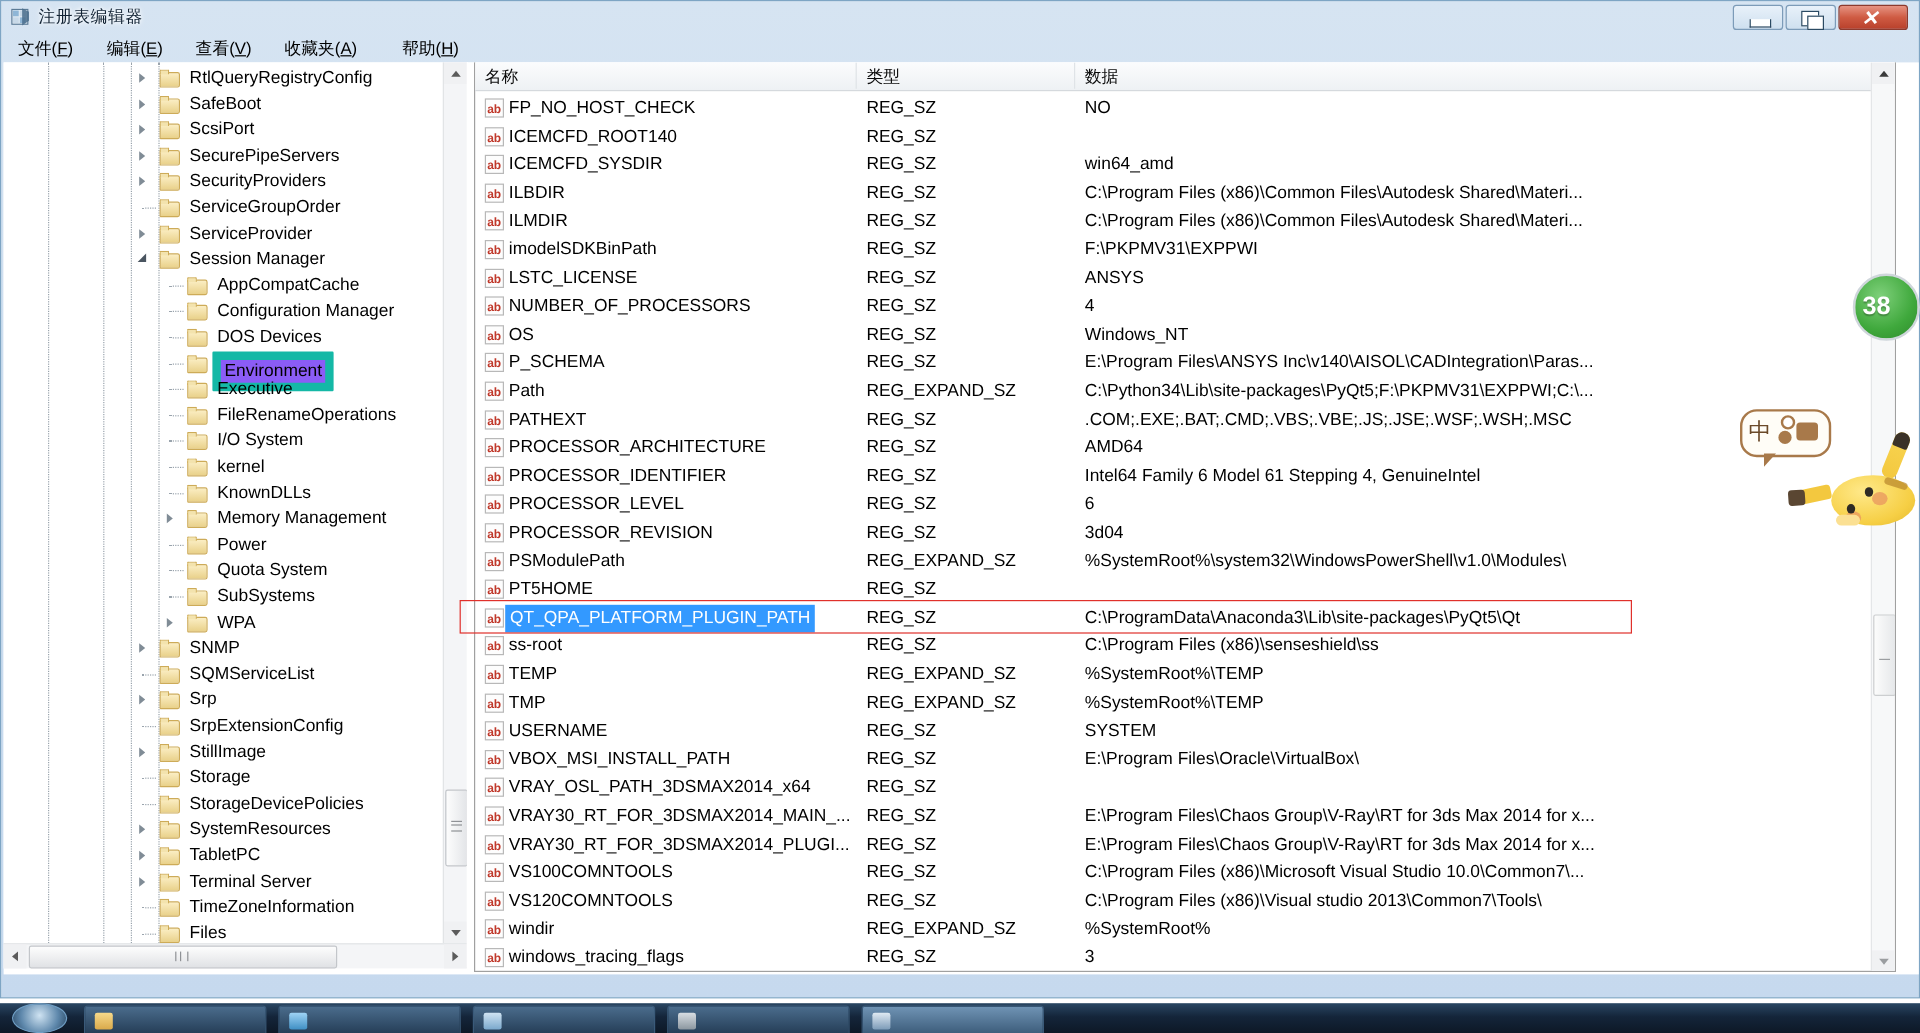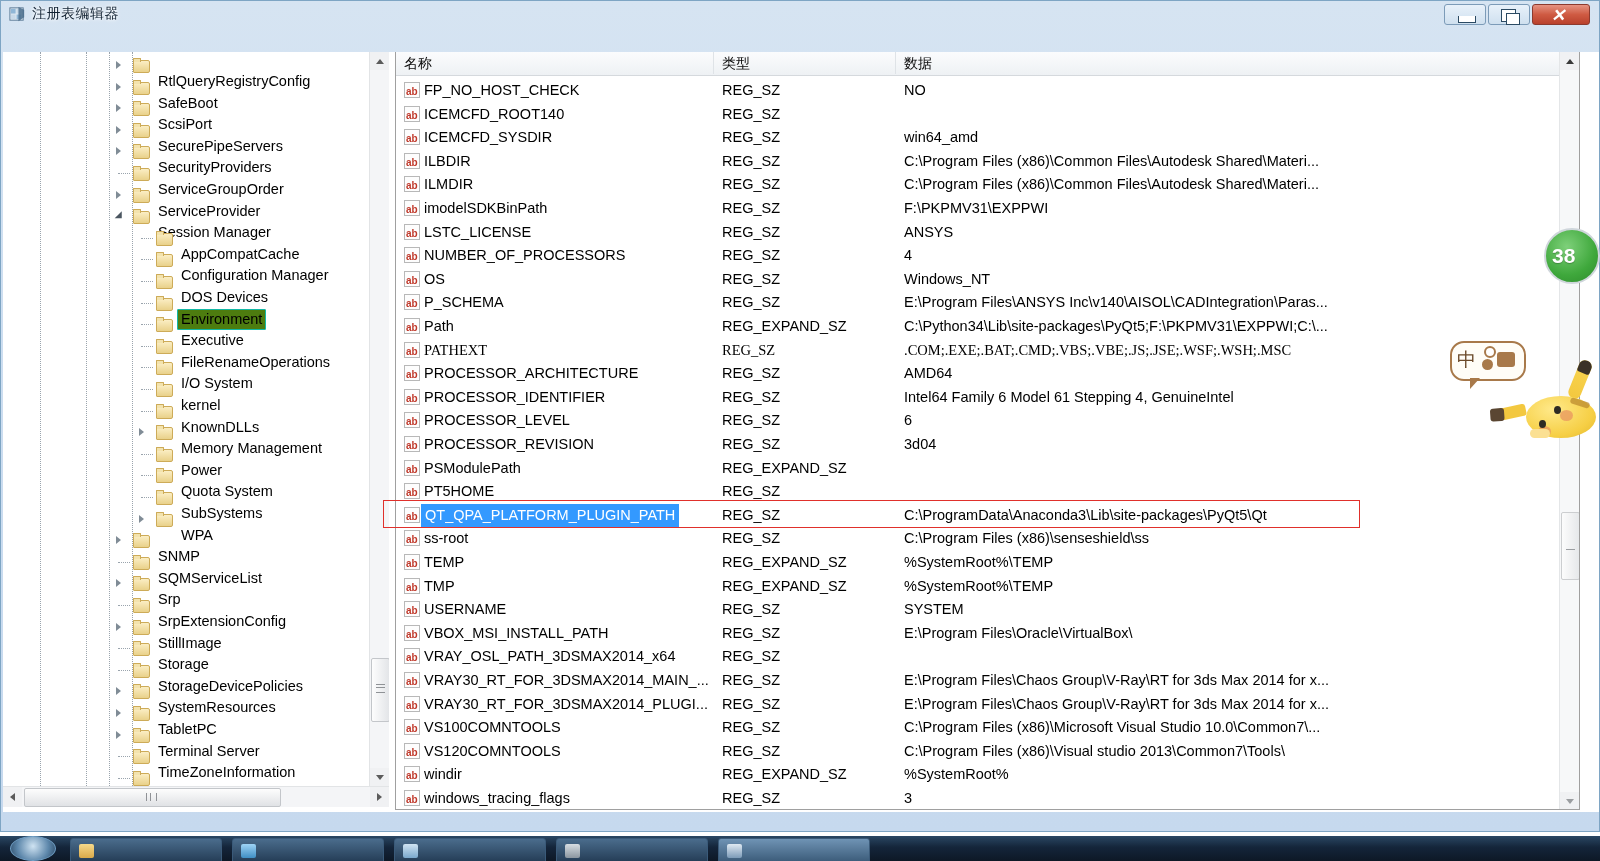--- a/index.html
+++ b/index.html
@@ -36,22 +36,22 @@
   #menubar{position:absolute;left:0;top:27px;width:1600px;height:24px;}
   .menu-item{position:absolute;top:2px;height:20px;line-height:20px;padding:0 6px;
       font-size:14px;color:#000;cursor:default;}
   .menu-item u{text-decoration:underline;}
   
   #client{position:absolute;left:2px;top:51px;width:1596px;height:760px;background:#fff;}
   
   #tree-pane{position:absolute;left:0;top:0;width:386px;height:734px;
       background:#fff;border-right:1px solid #fff;overflow:hidden;}
   .tnode{position:absolute;height:21px;line-height:21px;white-space:nowrap;font-size:14.5px;}
-  .tnode .tlabel{position:absolute;top:16px;left:26px;}
-  .tnode.sel .tlabel{background:#4d7c0f;border:1px solid #14b8a6;
+  .tnode .tlabel{position:absolute;top:0;left:26px;}
+  .tnode.sel .tlabel{background:#8b5cf6;border:7px solid #14b8a6;
       padding:0 3px;margin-left:-4px;line-height:19px;height:19px;border-radius:1px;text-align:right;}
   .folder{position:absolute;left:0;top:3px;width:18px;height:15px;}
   .folder b{position:absolute;left:1px;top:2px;width:15px;height:11px;
       background:linear-gradient(to bottom,#fbeec4,#e9d18a);
       border:1px solid #cdab58;border-radius:1px 2px 2px 1px;display:block;}
   .folder b:before{content:"";position:absolute;left:-1px;top:-3px;width:6px;height:3px;
       background:#f3e3ae;border:1px solid #cdab58;border-bottom:none;border-radius:1px 1px 0 0;}
   .arrow{position:absolute;left:-16px;top:6px;width:0;height:0;
       border-left:5px solid #808c96;border-top:4px solid transparent;
       border-bottom:4px solid transparent;}
@@ -192,20 +192,27 @@
         <i></i>
       </div>
     <div class="wbtn" id="btn-max">
         <i></i>
       </div>
     <div class="wbtn" id="btn-close">
         <i>✕</i>
       </div>
   </div>
 
+  <div id="menubar">
+      <div class="menu-item" style="left: 8px;">文件(<u>F</u>)</div>
+      <div class="menu-item" style="left: 82px;">编辑(<u>E</u>)</div>
+      <div class="menu-item" style="left: 156px;">查看(<u>V</u>)</div>
+      <div class="menu-item" style="left: 230px;">收藏夹(<u>A</u>)</div>
+      <div class="menu-item" style="left: 328px;">帮助(<u>H</u>)</div>
+    </div>
 
   <div id="client">
 
     <div id="tree-pane">
       <div class="lguide" style="left:37px"></div>
       <div class="lguide" style="left:83px"></div>
       <div class="lguide" style="left:106px"></div>
       <div class="lguide" style="left:129px"></div>
       <div id="tree-nodes">
           <div class="tnode" style="left: 129px; top: 3px;">
@@ -562,21 +569,21 @@
             <div class="c-data">E:\Program Files\ANSYS Inc\v140\AISOL\CADIntegration\Paras...</div>
           </div>
           <div class="row" style="top: 263px;">
             <div class="c-name">
               <span class="regicon"></span>
               <span class="nametxt">Path</span>
             </div>
             <div class="c-type">REG_EXPAND_SZ</div>
             <div class="c-data">C:\Python34\Lib\site-packages\PyQt5;F:\PKPMV31\EXPPWI;C:\...</div>
           </div>
-          <div class="row" style="top: 286.6px; font-family: Liberation Serif, serif;">
+          <div class="row" style="top: 286.6px;">
             <div class="c-name">
               <span class="regicon"></span>
               <span class="nametxt">PATHEXT</span>
             </div>
             <div class="c-type">REG_SZ</div>
             <div class="c-data">.COM;.EXE;.BAT;.CMD;.VBS;.VBE;.JS;.JSE;.WSF;.WSH;.MSC</div>
           </div>
           <div class="row" style="top: 310.2px;">
             <div class="c-name">
               <span class="regicon"></span>
@@ -608,20 +615,21 @@
             </div>
             <div class="c-type">REG_SZ</div>
             <div class="c-data">3d04</div>
           </div>
           <div class="row" style="top: 404.6px;">
             <div class="c-name">
               <span class="regicon"></span>
               <span class="nametxt">PSModulePath</span>
             </div>
             <div class="c-type">REG_EXPAND_SZ</div>
+            <div class="c-data">%SystemRoot%\system32\WindowsPowerShell\v1.0\Modules\</div>
           </div>
           <div class="row" style="top: 428.2px;">
             <div class="c-name">
               <span class="regicon"></span>
               <span class="nametxt">PT5HOME</span>
             </div>
             <div class="c-type">REG_SZ</div>
           </div>
           <div class="row selected" style="top: 451.8px;">
             <div class="c-name">

